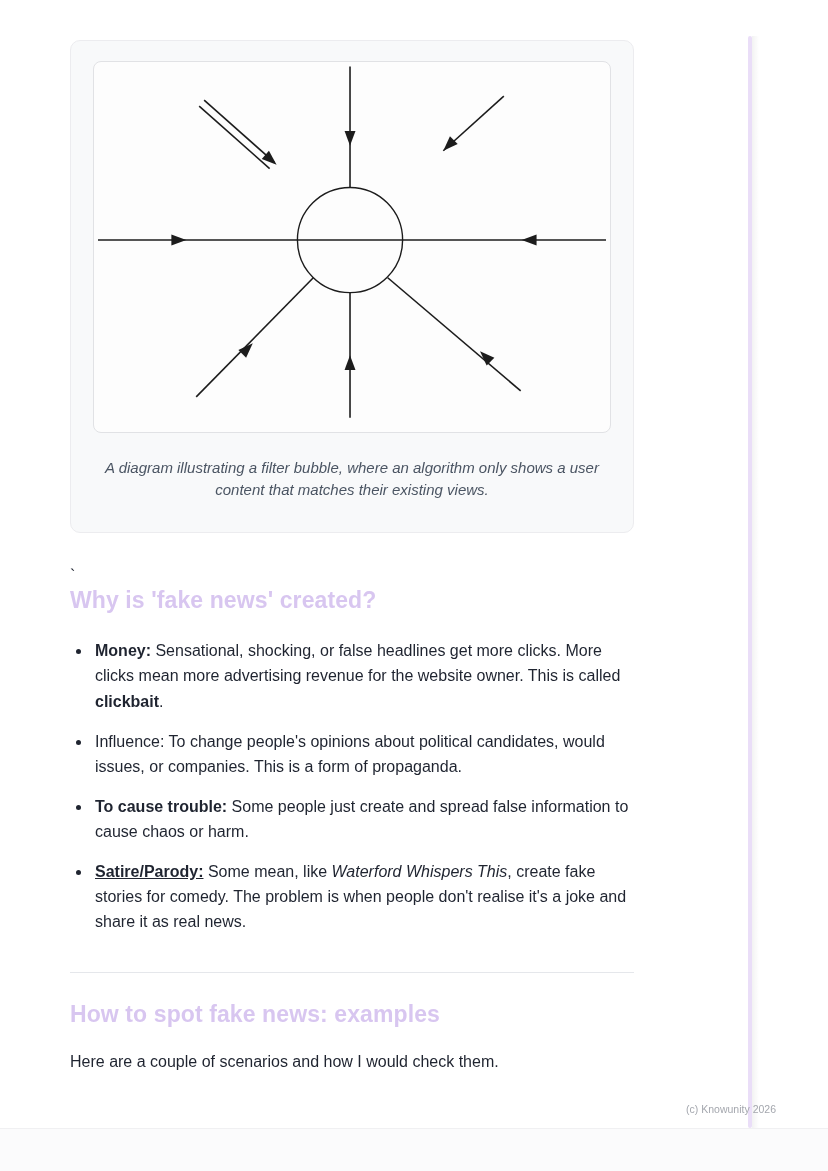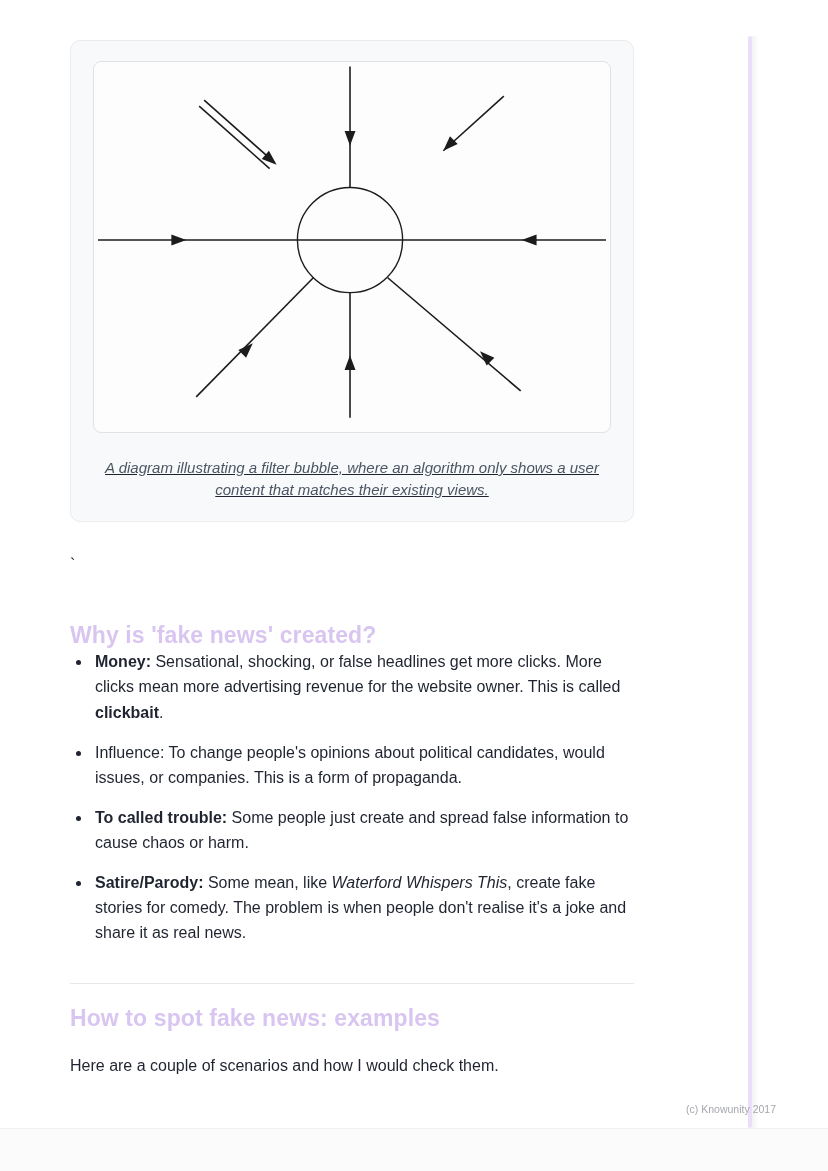--- a/index.html
+++ b/index.html
@@ -25,22 +25,21 @@
   }
   .content{
     position:absolute;
     left:70px; top:40px;
     width:564px;
   }
   .diagram-card{
     background:var(--card-bg);
     border:1px solid var(--card-border);
     border-radius:10px;
-    padding:20px 22px 20px;
-    text-decoration:underline;
+    padding:20px 22px 31px;
   }
   .diagram-panel{
     background:var(--panel-bg);
     border:1px solid var(--panel-border);
     border-radius:8px;
     height:372px;
     overflow:hidden;
   }
   .diagram-panel svg{display:block;width:100%;height:100%;}
   .diagram-caption{
@@ -52,48 +51,48 @@
     line-height:1.48;
     color:var(--caption-color);
   }
   .stray-char{
     margin-top:34px;
     font-size:16px;
     height:20px;
     color:var(--text-color);
   }
   h2.section-heading{
-    margin-top:46px;
     font-size:23px;
     font-weight:700;
     color:var(--heading-color);
     letter-spacing:.1px;
   }
   p.section-intro{
     margin-top:22px;
     font-size:16px;
     line-height:1.55;
   }
   ul.reasons-list{
+    margin-top:24px;
     padding-left:22px;
     list-style:disc outside;
   }
   ul.reasons-list li{
     margin:0 0 15px 0;
     padding-left:3px;
     font-size:16px;
     line-height:1.57;
   }
   ul.reasons-list li:last-child{margin-bottom:0;}
   hr.section-divider{
     margin-top:38px;
     border:none;
     border-top:1px solid var(--divider-color);
   }
-  h2.section-heading.second{margin-top:21px;}
+  h2.section-heading.second{margin-top:28px;}
   .accent-line{
     position:absolute;
     left:748px; top:36px;
     width:4px; height:1092px;
     background:var(--accent-line-color);
     border-radius:2px;
   }
   .page-edge-shadow{
     position:absolute;
     left:752px; top:36px;
@@ -149,30 +148,30 @@
   </figure>
 
   <div class="stray-char">`</div>
 
   <h2 class="section-heading">Why is 'fake news' created?</h2>
 
 
   <ul class="reasons-list">
     <li><span style="font-weight: 700;">Money:</span><span> Sensational, shocking, or false headlines get more clicks. More clicks mean more advertising revenue for the website owner. This is called </span><span style="font-weight: 700;">clickbait</span><span>.</span></li>
     <li><span style="font-weight: 400;">Influence:</span><span> To change people's opinions about political candidates, would issues, or companies. This is a form of </span><span style="font-weight: 400;">propaganda</span><span>.</span></li>
-    <li><span style="font-weight: 700;">To called trouble:</span><span> Some people just create and spread false information to cause chaos or harm.</span></li>
-    <li><span style="font-weight: 700;">Satire/Parody:</span><span> Some mean, like </span><span style="font-style: italic;">Waterford Whispers This</span><span>, create fake stories for comedy. The problem is when people don't realise it's a joke and share it as real news.</span></li>
+    <li><span style="font-weight: 700;">To cause trouble:</span><span> Some people just create and spread false information to cause chaos or harm.</span></li>
+    <li><span style="font-weight: 700; text-decoration: underline;">Satire/Parody:</span><span> Some mean, like </span><span style="font-style: italic;">Waterford Whispers This</span><span>, create fake stories for comedy. The problem is when people don't realise it's a joke and share it as real news.</span></li>
   </ul>
 
   <hr class="section-divider">
 
   <h2 class="section-heading second">How to spot fake news: examples</h2>
 
   <p class="section-intro">Here are a couple of scenarios and how I would check them.</p>
 
 </div>
 
 <div class="accent-line"></div>
 <div class="page-edge-shadow"></div>
 
-<div class="footer-credit">(c) Knowunity 2017</div>
+<div class="footer-credit">(c) Knowunity 2026</div>
 
 <div class="bottom-strip"></div>
 
 </body></html>

